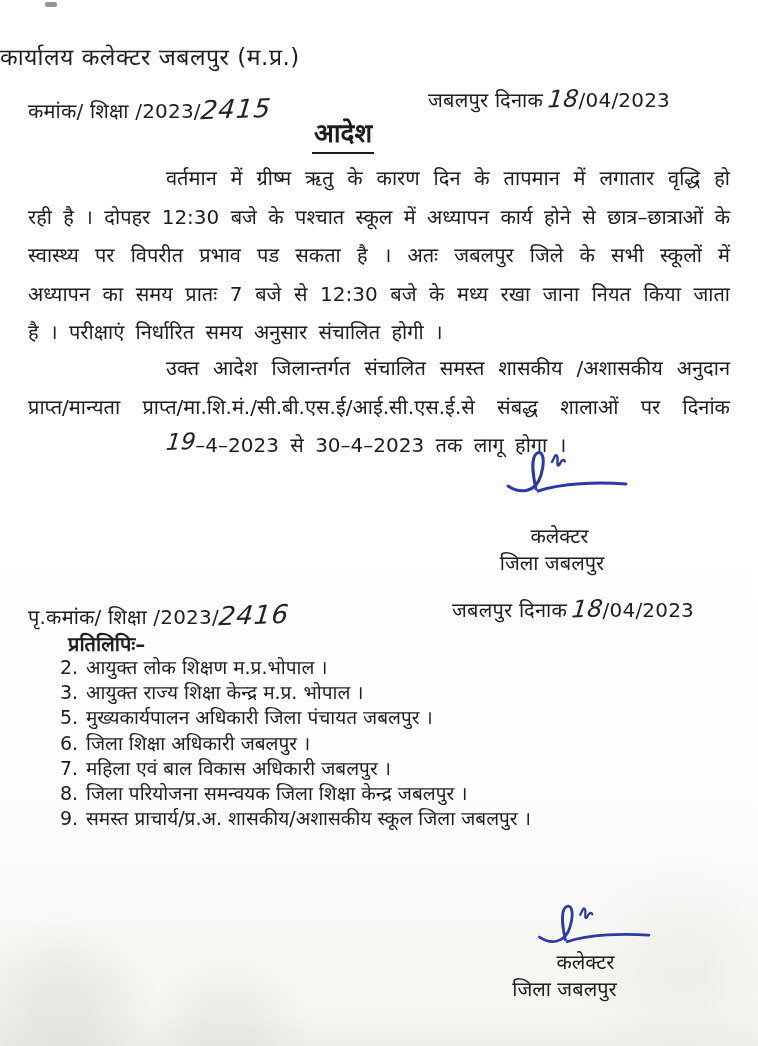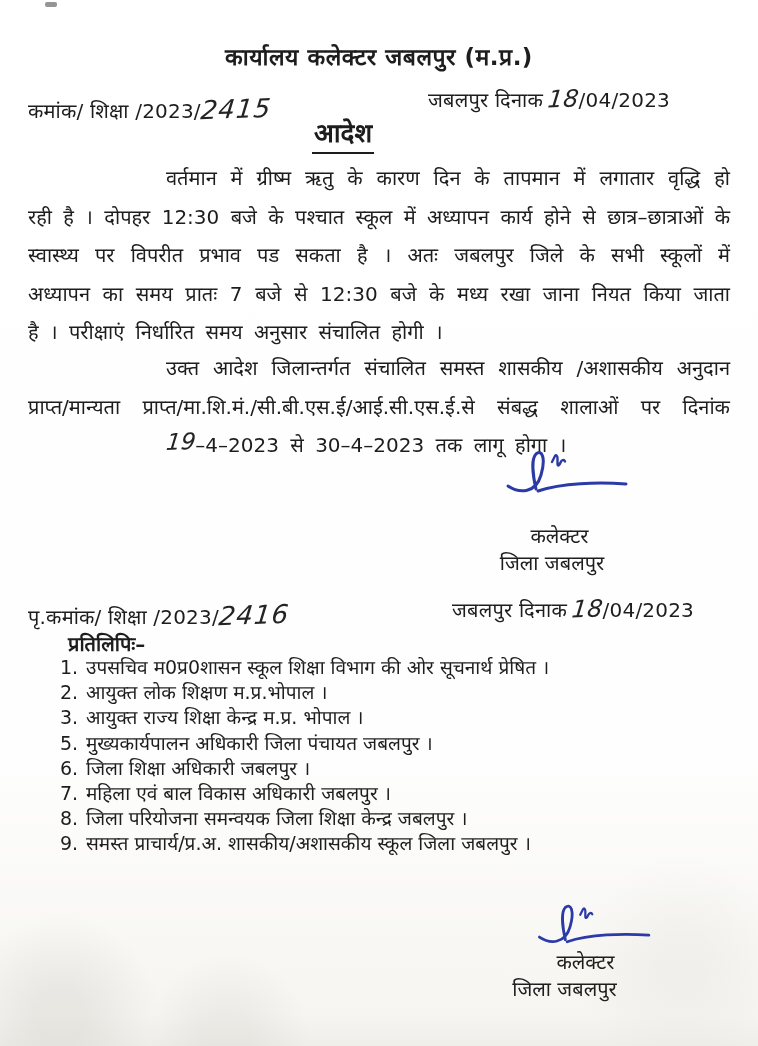--- a/index.html
+++ b/index.html
@@ -27,23 +27,23 @@
     font-style: italic;
     transform: skewX(-8deg) rotate(-2deg);
     font-size: 26px;
     line-height: 1;
     color: #242424;
     letter-spacing: 1px;
   }
   .hand.day { font-size: 24px; letter-spacing: 0; }
   .doc-title {
     left: 0; top: 40px; width: 100%;
-    text-align: center;
+    text-align: left;
     font-size: 23px;
-    font-weight: bold;
+    font-weight: normal;
     letter-spacing: 0.5px;
   }
   .ref-row1 { left: 28px; top: 96px; white-space: nowrap; }
   .date-row1 { left: 428px; top: 86px; white-space: nowrap; }
   .date-row2 { left: 452px; top: 596px; white-space: nowrap; }
   .ref-row2 { left: 28px; top: 602px; white-space: nowrap; }
   .order-heading {
     left: 312px; top: 114px;
     font-size: 26px;
     font-weight: bold;
@@ -124,22 +124,20 @@
 
   <div class="abs date-row2">
     <span class="typed">जबलपुर दिनाक</span>
     <span class="hand day">18</span><span class="typed">/04/2023</span>
   </div>
 
   <div class="abs copy-label">प्रतिलिपिः–</div>
 
   <ol class="abs copy-list">
     <li>
-      <span class="num">1.</span><span>उपसचिव म0प्र0शासन स्कूल शिक्षा विभाग की ओर सूचनार्थ प्रेषित ।</span></li>
-    <li>
       <span class="num">2.</span><span>आयुक्त लोक शिक्षण म.प्र.भोपाल ।</span></li>
     <li>
       <span class="num">3.</span><span>आयुक्त राज्य शिक्षा केन्द्र म.प्र. भोपाल ।</span></li>
     <li>
       <span class="num">5.</span><span>मुख्यकार्यपालन अधिकारी जिला पंचायत जबलपुर ।</span></li>
     <li>
       <span class="num">6.</span><span>जिला शिक्षा अधिकारी जबलपुर ।</span></li>
     <li>
       <span class="num">7.</span><span>महिला एवं बाल विकास अधिकारी जबलपुर ।</span></li>
     <li>

